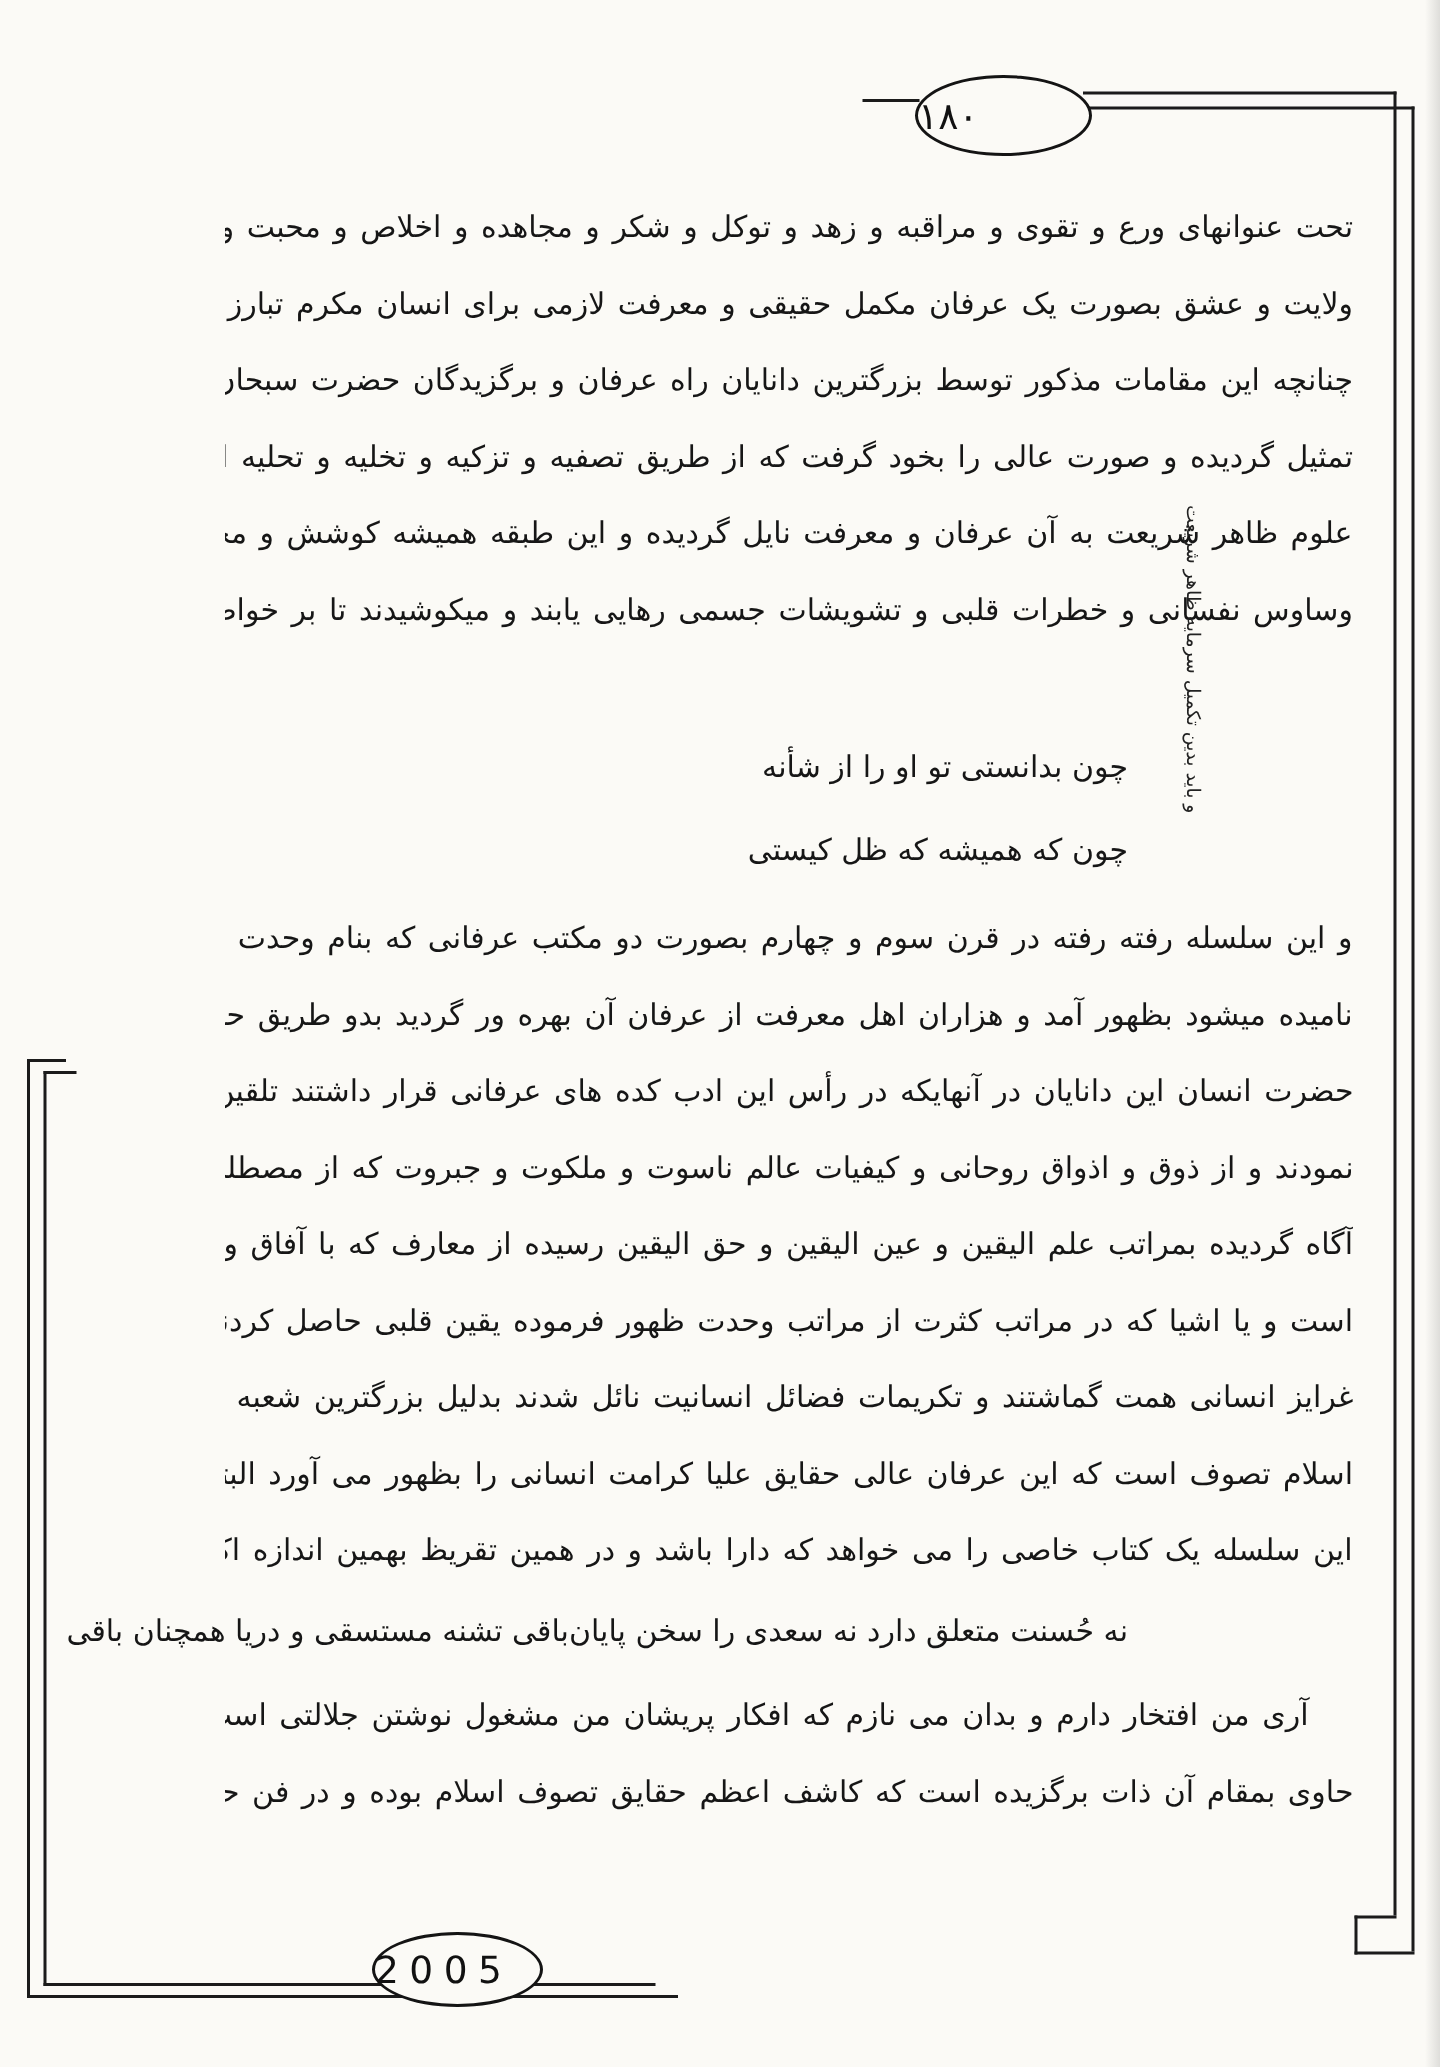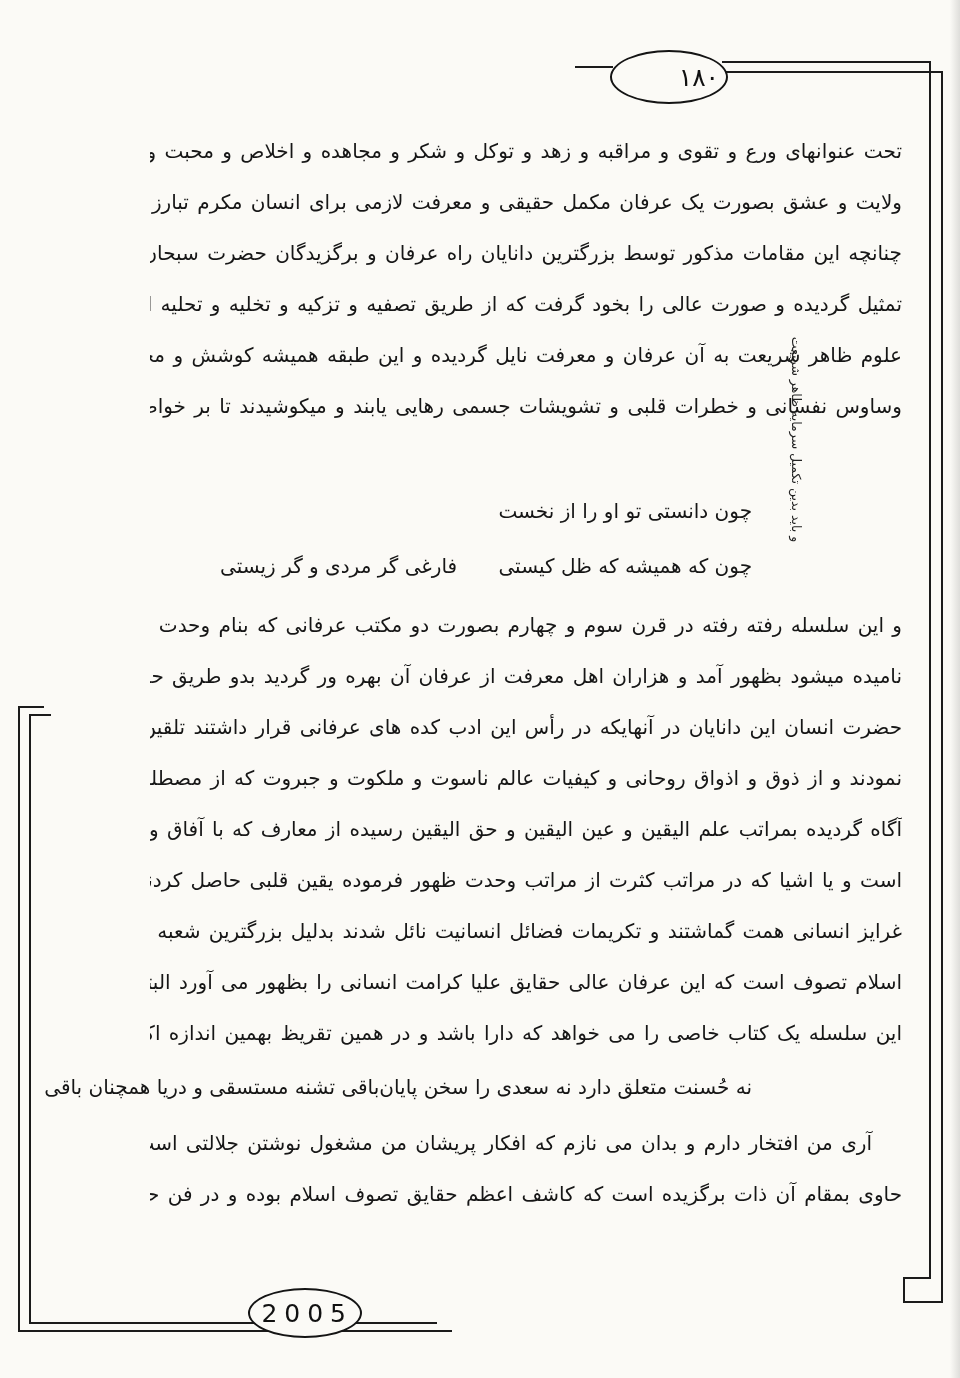--- a/index.html
+++ b/index.html
@@ -9,21 +9,21 @@
     font-family:"DejaVu Sans", sans-serif;
   }
   .page::after{
     content:""; position:absolute; top:0; right:0; width:10px; height:100%;
     background:linear-gradient(to left, rgba(90,90,90,.18), rgba(0,0,0,0));
     pointer-events:none;
   }
   .rule { position:absolute; background:#1b1b1b; }
   .oval {
     position:absolute; border:2px solid #141414; border-radius:50%;
-    background:#fbfaf6; display:flex; align-items:center; justify-content:flex-start;
+    background:#fbfaf6; display:flex; align-items:center; justify-content:flex-end;
     z-index:3;
   }
   .oval span { font-size:25px; letter-spacing:7px; padding-right:7px; color:#111; }
   .block { position:absolute; left:150px; right:58px; direction:rtl; }
   .tline {
     font-size:20px; line-height:51px; height:51px; white-space:nowrap;
     overflow:hidden; text-align:right; direction:rtl; word-spacing:2px;
   }
   .tline.indent { padding-right:30px; }
   .poem { position:absolute; left:150px; right:58px; direction:rtl; }
@@ -71,25 +71,24 @@
     <div class="tline">تحت عنوانهای ورع و تقوی و مراقبه و زهد و توکل و شکر و مجاهده و اخلاص و محبت و معرفت و</div>
     <div class="tline">ولایت و عشق بصورت یک عرفان مکمل حقیقی و معرفت لازمی برای انسان مکرم تبارز نمود</div>
     <div class="tline">چنانچه این مقامات مذکور توسط بزرگترین دانایان راه عرفان و برگزیدگان حضرت سبحان جل شأنه</div>
     <div class="tline">تمثیل گردیده و صورت عالی را بخود گرفت که از طریق تصفیه و تزکیه و تخلیه و تحلیه انسانها با سرمایهٔ</div>
     <div class="tline">علوم ظاهر شریعت به آن عرفان و معرفت نایل گردیده و این طبقه همیشه کوشش و مجاهده میکردند تا از</div>
     <div class="tline">وساوس نفسانی و خطرات قلبی و تشویشات جسمی رهایی یابند و میکوشیدند تا بر خواطر قلبی و</div>
   </div>
 
   <div class="poem" style="top:484px;">
     <div class="poem-row">
-      <span class="hemi">چون دانستی تو او را از نخست</span>
+      <span class="hemi">چون بدانستی تو او را از شأنه</span>
     </div>
     <div class="poem-row">
       <span class="hemi">چون که همیشه که ظل کیستی</span>
-      <span class="hemi">فارغی گر مردی و گر زیستی</span>
     </div>
   </div>
 
   <div class="block" style="top:600px;">
     <div class="tline">و این سلسله رفته رفته در قرن سوم و چهارم بصورت دو مکتب عرفانی که بنام وحدت الوجود و وحدت الشهود</div>
     <div class="tline">نامیده میشود بظهور آمد و هزاران اهل معرفت از عرفان آن بهره ور گردید بدو طریق حصول معرفت برای</div>
     <div class="tline">حضرت انسان این دانایان در آنهایکه در رأس این ادب کده های عرفانی قرار داشتند تلقین و تدریس</div>
     <div class="tline">نمودند و از ذوق و اذواق روحانی و کیفیات عالم ناسوت و ملکوت و جبروت که از مصطلحات تصوف است</div>
     <div class="tline">آگاه گردیده بمراتب علم الیقین و عین الیقین و حق الیقین رسیده از معارف که با آفاق و انفس متعلق</div>
     <div class="tline">است و یا اشیا که در مراتب کثرت از مراتب وحدت ظهور فرموده یقین قلبی حاصل کردند و بحفظ تهذیب</div>

